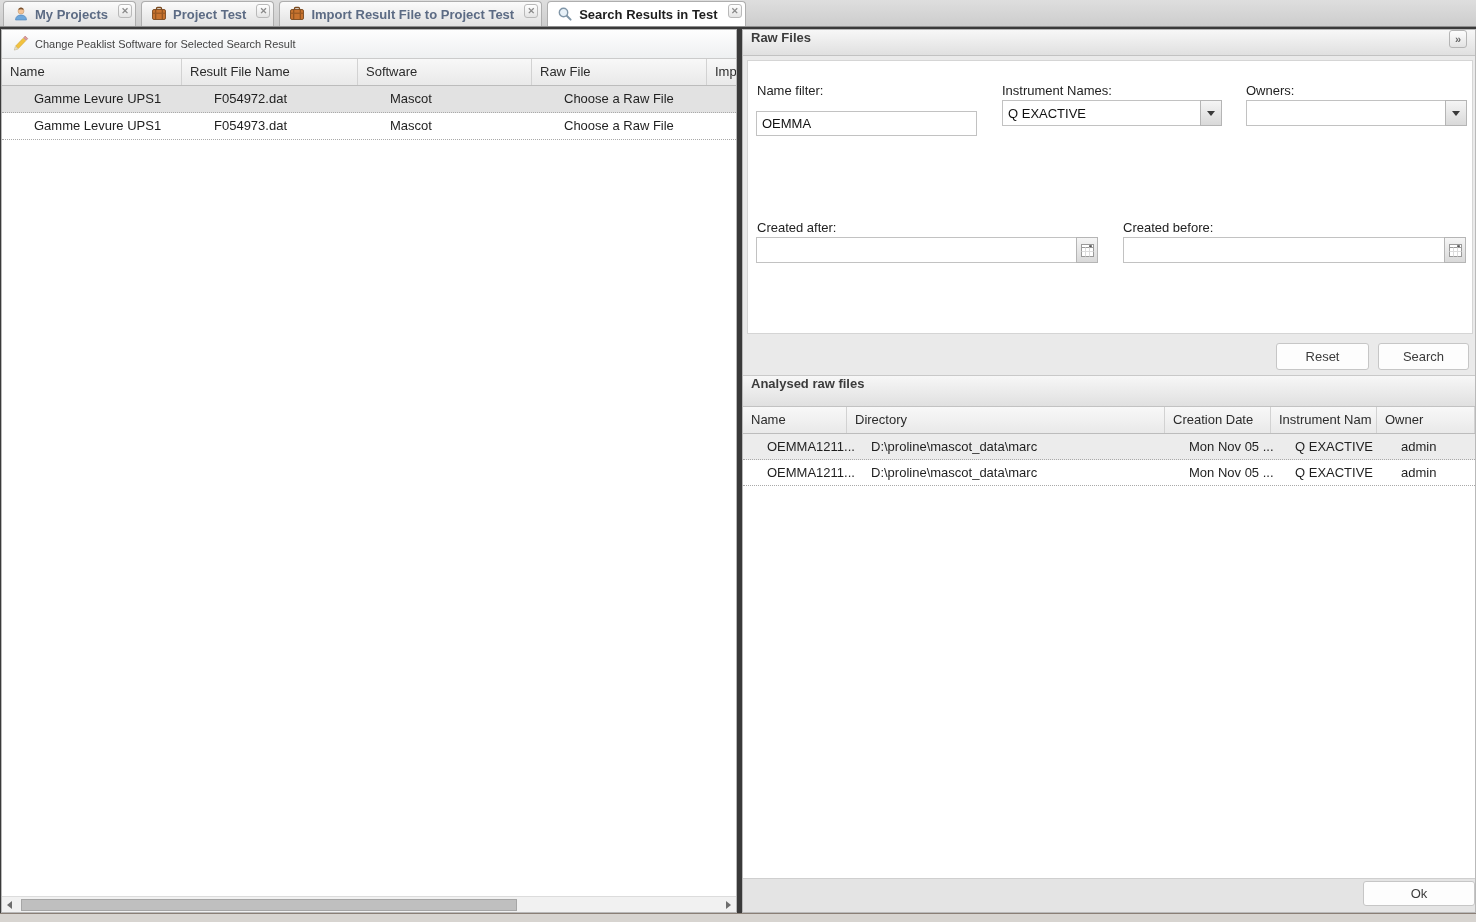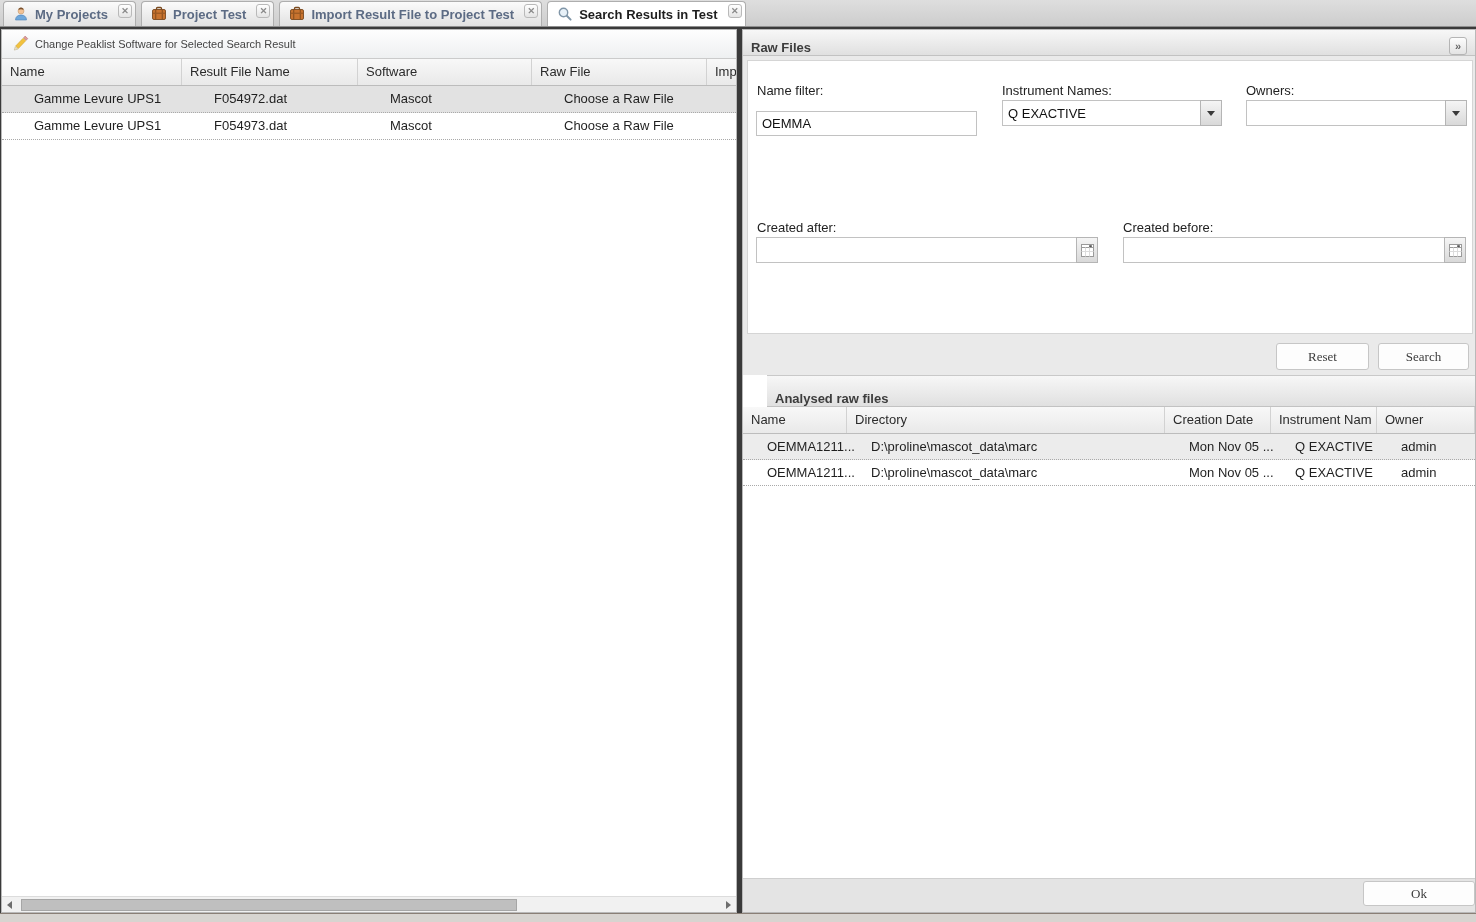--- a/index.html
+++ b/index.html
@@ -50,21 +50,21 @@
   .hs-thumb{ position:absolute; left:19px; top:2px; width:496px; height:12px;
              background:#bfbfbf; border:1px solid #a6a6a6; cursor:pointer; }
   .arrow{ position:absolute; top:4px; width:0; height:0; cursor:pointer; }
   .arrow.left{ left:5px; border-top:4px solid transparent; border-bottom:4px solid transparent;
                border-right:5px solid #6d6d6d; }
   .arrow.right{ right:5px; border-top:4px solid transparent; border-bottom:4px solid transparent;
                 border-left:5px solid #6d6d6d; }
 
   
   .panel-header{ height:26px; background:linear-gradient(#f7f7f7,#e0e0e0);
-                 border-bottom:1px solid #c2c2c2; display:flex; align-items:flex-end;
+                 border-bottom:1px solid #c2c2c2; display:flex; align-items:flex-start;
                  padding:0 8px; font-weight:bold; color:#3c3c3c; }
   .collapse-btn{ margin-left:auto; width:18px; height:18px; border:1px solid #b5b5b5;
                  border-radius:3px; background:linear-gradient(#fdfdfd,#e3e3e3);
                  color:#666; font-weight:bold; font-size:11px; line-height:16px;
                  text-align:center; cursor:pointer; }
 
   .form-area{ position:absolute; left:4px; top:30px; width:726px; height:274px;
               background:#ffffff; border:1px solid #d5d5d5; }
   .f-label{ position:absolute; color:#222; font-size:13px; white-space:nowrap; }
   .f-input{ position:absolute; height:25px; border:1px solid #c2c2c2; background:#fff;
@@ -75,27 +75,27 @@
                  font-family:"Liberation Sans",sans-serif; font-size:13px; color:#111;
                  padding:0 5px; outline:none; min-width:0; }
   .trigger{ width:22px; height:100%; border:1px solid #b5b5b5;
             background:linear-gradient(#f5f5f5,#d9d9d9); display:flex; align-items:center;
             justify-content:center; cursor:pointer; flex:none; }
   .chev{ width:0; height:0; border-left:4px solid transparent; border-right:4px solid transparent;
          border-top:5px solid #3a3a3a; }
 
   .btn{ position:absolute; border:1px solid #c6c6c6; border-radius:3px; background:#fdfdfd;
         color:#3c3c3c; font-size:13px; text-align:center; cursor:pointer;
-        font-family:Liberation Serif, serif; }
+        font-family:Liberation Sans, sans-serif; }
 
   .analysed{ position:absolute; left:0; top:345px; width:732px; bottom:29px; background:#fff;
              display:flex; flex-direction:column; }
   .sub-header{ height:28px; background:linear-gradient(#f7f7f7,#e0e0e0);
                border-top:1px solid #c9c9c9; border-bottom:1px solid #c2c2c2;
-               display:flex; align-items:flex-start; padding:15px 8px; font-weight:bold; color:#3c3c3c;margin-left:24px; }
+               display:flex; align-items:flex-end; padding:15px 8px; font-weight:bold; color:#3c3c3c; }
   .a-grid-header{ display:flex; height:27px; background:linear-gradient(#f8f8f8,#e9e9e9);
                   border-bottom:1px solid #bcbcbc; }
   .a-row{ display:flex; height:26px; border-bottom:1px dotted #a9a9a9; background:#fff; cursor:pointer;padding-left:16px; }
   .a-row.hl{ background:#ececec; }
   .a1{width:104px}.a2{width:318px}.a3{width:106px}.a4{width:106px}.a5{width:98px}
 
   .footer{ position:absolute; left:0; bottom:0; width:732px; height:34px; background:#e4e4e4;
            border-top:1px solid #cfcfcf; }
   .ok-btn{ right:0; top:2px; width:112px; height:25px; line-height:23px; }
   .reset-btn{ left:533px; top:313px; width:93px; height:27px; line-height:25px; }

